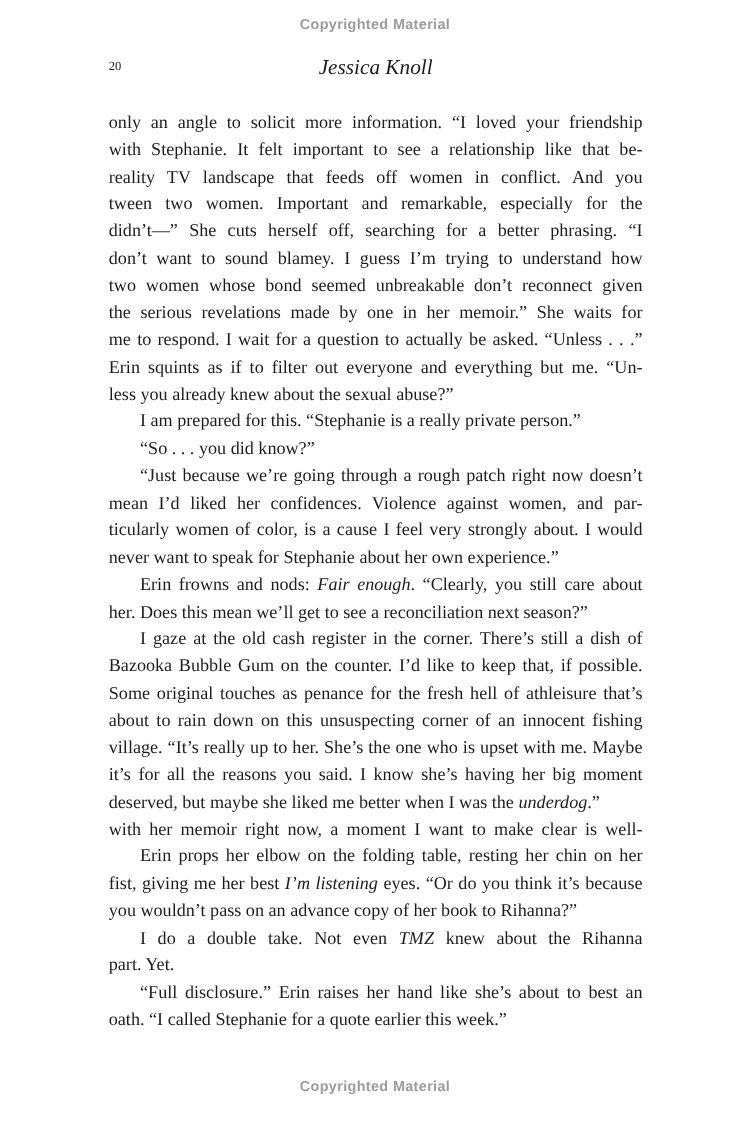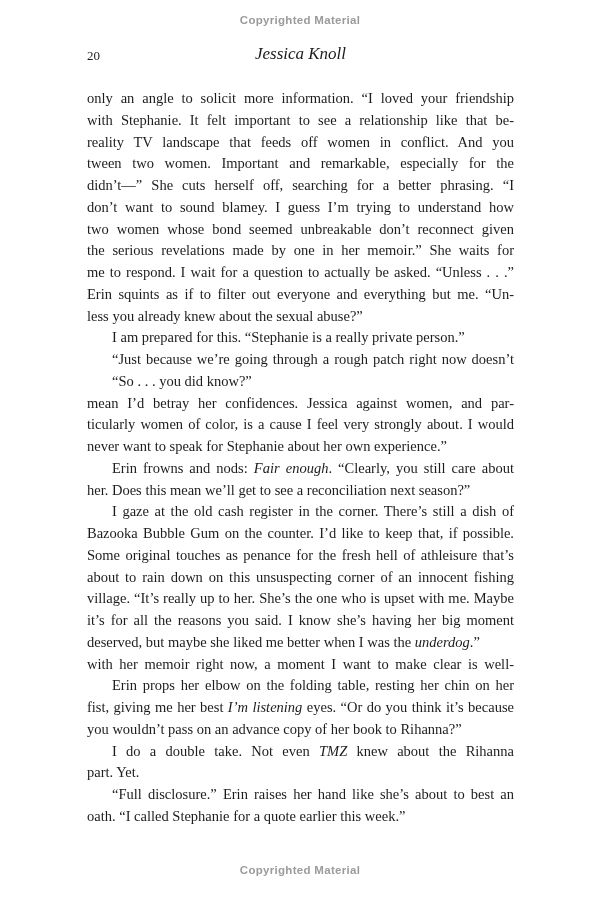--- a/index.html
+++ b/index.html
@@ -33,21 +33,21 @@
     position: absolute;
     top: 44px;
     left: 87px;
     width: 427px;
     text-align: center;
   }
   .pagenum {
     position: absolute;
     left: 0;
     top: 4px;
-    font-size: 13px;
+    font-size: 10px;
     font-style: normal;
   }
   .running-head {
     font-style: italic;
     font-size: 17px;
   }
   .body-text {
     position: absolute;
     top: 88px;
     left: 87px;
@@ -83,23 +83,23 @@
       <div class="line"><span>reality TV landscape that feeds off women in conflict. And you</span></div>
       <div class="line"><span>tween two women. Important and remarkable, especially for the</span></div>
       <div class="line"><span>didn’t—” She cuts herself off, searching for a better phrasing. “I</span></div>
       <div class="line"><span>don’t want to sound blamey. I guess I’m trying to understand how</span></div>
       <div class="line"><span>two women whose bond seemed unbreakable don’t reconnect given</span></div>
       <div class="line"><span>the serious revelations made by one in her memoir.” She waits for</span></div>
       <div class="line"><span>me to respond. I wait for a question to actually be asked. “Unless . . .”</span></div>
       <div class="line"><span>Erin squints as if to filter out everyone and everything but me. “Un-</span></div>
       <div class="line last"><span>less you already knew about the sexual abuse?”</span></div>
       <div class="line indent last"><span>I am prepared for this. “Stephanie is a really private person.”</span></div>
+      <div class="line indent last"><span>“So . . . you did know?”</span></div>
       <div class="line indent"><span>“Just because we’re going through a rough patch right now doesn’t</span></div>
-      <div class="line indent last"><span>“So . . . you did know?”</span></div>
-      <div class="line"><span>mean I’d betray her confidences. Jessica against women, and par-</span></div>
+      <div class="line"><span>mean I’d liked her confidences. Violence against women, and par-</span></div>
       <div class="line"><span>ticularly women of color, is a cause I feel very strongly about. I would</span></div>
       <div class="line last"><span>never want to speak for Stephanie about her own experience.”</span></div>
       <div class="line indent"><span>Erin frowns and nods: </span><em>Fair enough</em><span>. “Clearly, you still care about</span></div>
       <div class="line last"><span>her. Does this mean we’ll get to see a reconciliation next season?”</span></div>
       <div class="line indent"><span>I gaze at the old cash register in the corner. There’s still a dish of</span></div>
       <div class="line"><span>Bazooka Bubble Gum on the counter. I’d like to keep that, if possible.</span></div>
       <div class="line"><span>Some original touches as penance for the fresh hell of athleisure that’s</span></div>
       <div class="line"><span>about to rain down on this unsuspecting corner of an innocent fishing</span></div>
       <div class="line"><span>village. “It’s really up to her. She’s the one who is upset with me. Maybe</span></div>
       <div class="line"><span>it’s for all the reasons you said. I know she’s having her big moment</span></div>

